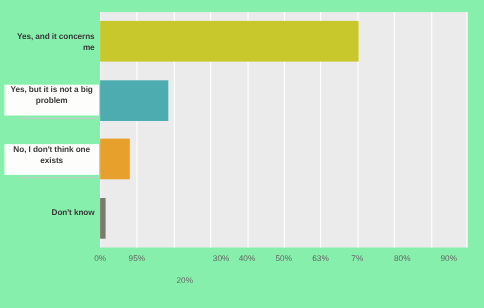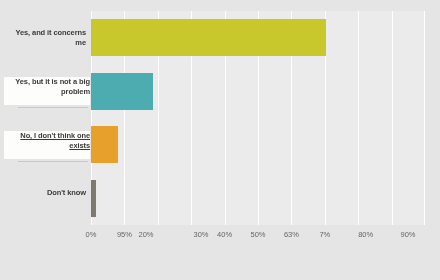--- a/index.html
+++ b/index.html
@@ -11,21 +11,21 @@
     width: 440px;
     height: 280px;
     font-family: "Liberation Sans", sans-serif;
     overflow: hidden;
   }
 
   #chart-root {
     position: relative;
     width: 440px;
     height: 280px;
-    background: #e5e5e5;
+    background: #86efac;
   }
 
   
   #plot-area {
     position: absolute;
     left: 91px;
     top: 11px;
     width: 334px;
     height: 214px;
     background: #ebebeb;
@@ -58,21 +58,21 @@
     font-size: 7.5px;
     font-weight: bold;
     color: #3a3a3a;
     line-height: 10px;
     letter-spacing: -0.1px;
   }
   .cat-label.align-right {
     text-align: right;
   }
   .cat-label.align-left {
-    text-align: right;
+    text-align: center;
     background: #fdfdfb;
   }
   .label-rule {
     position: absolute;
     height: 1px;
     background: #c9c9c9;
   }
 
   
   .tick-label {
@@ -117,28 +117,28 @@
         <div class="bar-row" style="top: 168.75px; height: 37px;">
           <div class="bar" style="width: 5.01px; background: rgb(124, 122, 107);"></div>
         </div>
       </div>
   </div>
 
   <div id="cat-labels">
       <div class="cat-label align-right" style="left: 4px; width: 82px; top: 27.75px;">Yes, and it concerns me</div>
       <div class="cat-label align-left" style="left: 4px; width: 86px; top: 77.25px; padding-bottom: 8px;">Yes, but it is not a big problem</div>
       <div class="label-rule" style="left: 18px; width: 70px; top: 107.25px;"></div>
-      <div class="cat-label align-left" style="left: 4px; width: 86px; top: 130.75px; padding-bottom: 8px; text-decoration: underline;">No, I don't think one exists</div>
+      <div class="cat-label align-left" style="left: 4px; width: 86px; top: 130.75px; padding-bottom: 8px;">No, I don't think one exists</div>
       <div class="label-rule" style="left: 18px; width: 70px; top: 160.75px;"></div>
       <div class="cat-label align-right" style="left: 4px; width: 82px; top: 188.25px;">Don't know</div>
     </div>
   <div id="tick-labels">
       <div class="tick-label" style="left: 91px;">0%</div>
       <div class="tick-label" style="left: 124.4px;">95%</div>
-      <div class="tick-label" style="left: 146px;">20%</div>
+      <div class="tick-label" style="left: 168px; margin-top: 20px;">20%</div>
       <div class="tick-label" style="left: 201px;">30%</div>
       <div class="tick-label" style="left: 224.6px;">40%</div>
       <div class="tick-label" style="left: 258px;">50%</div>
       <div class="tick-label" style="left: 291.4px;">63%</div>
       <div class="tick-label" style="left: 324.8px;">7%</div>
       <div class="tick-label" style="left: 358.2px; text-align: right;">80%</div>
       <div class="tick-label" style="left: 408px;">90%</div>
       <div class="tick-label" style="left: 425px; margin-left: 17px;">100%</div>
     </div>
 

